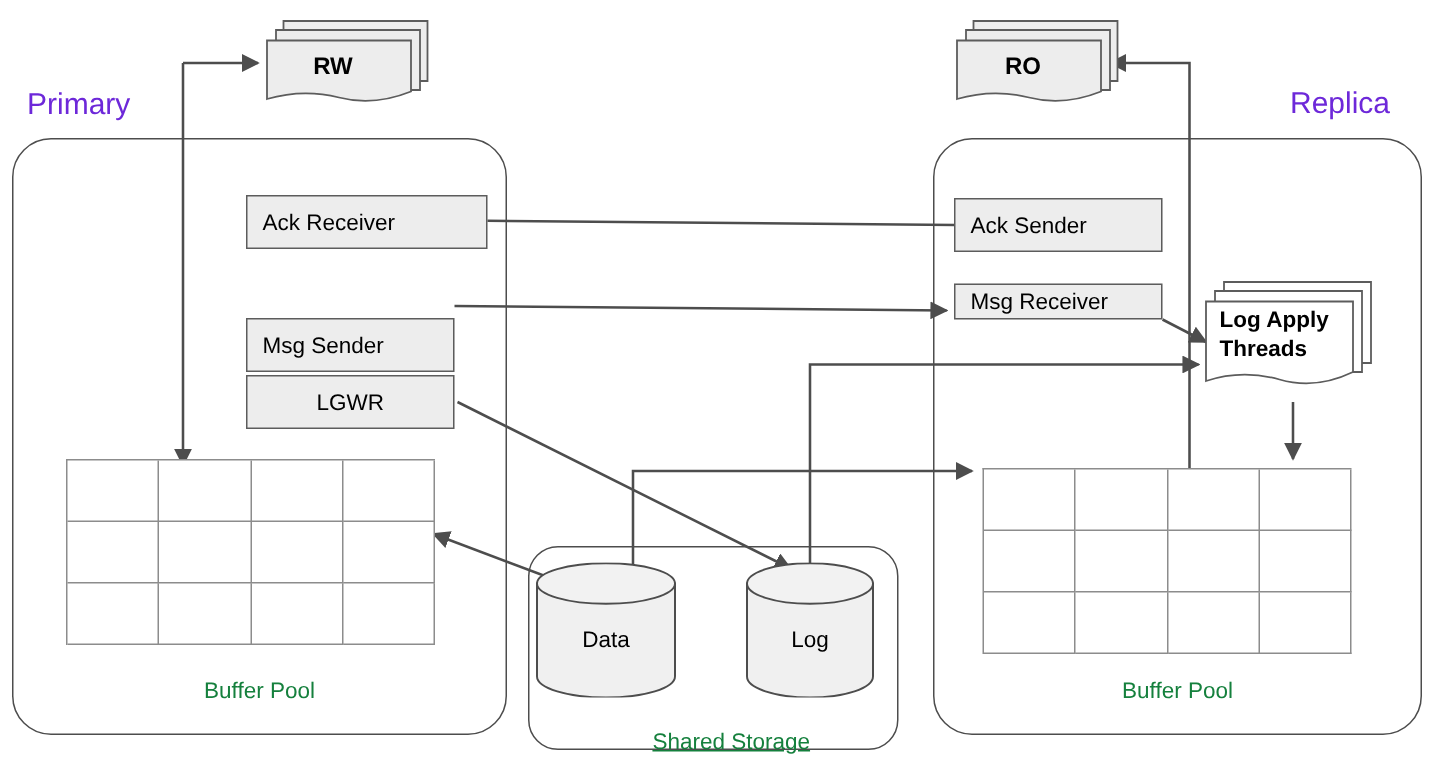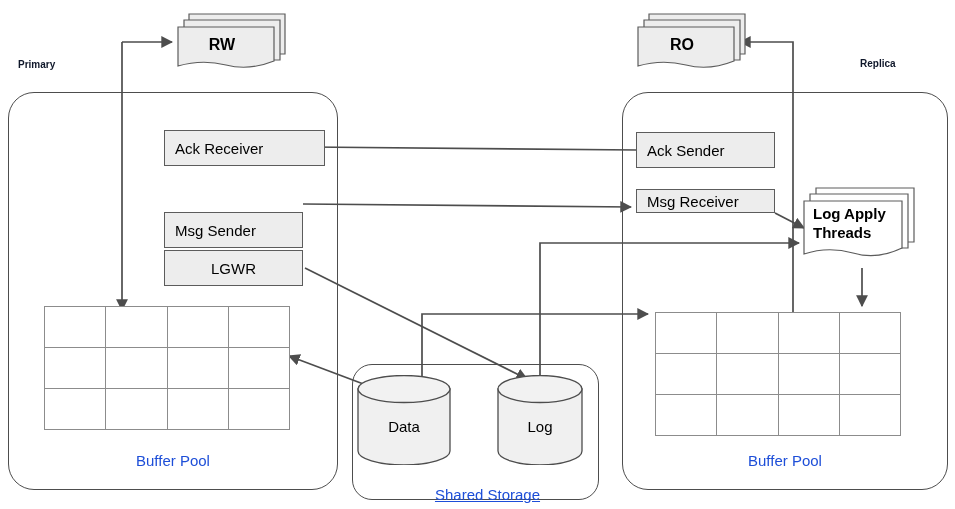--- a/index.html
+++ b/index.html
@@ -38,31 +38,31 @@
     border-radius: 26px;
     background: transparent;
     box-sizing: border-box;
   }
   .panel-storage {
     border-radius: 20px;
   }
   .panel-caption {
     position: absolute;
     font-size: 15px;
-    color: #1d4ed8;
+    color: #15803d;
     text-align: center;
     white-space: nowrap;
   }
 
   
   .group-label {
     position: absolute;
-    font-size: 10px;
-    font-weight: bold;
-    color: #0f172a;
+    font-size: 20px;
+    font-weight: normal;
+    color: #6d28d9;
     white-space: nowrap;
   }
 
   
   .proc-box {
     position: absolute;
     box-sizing: border-box;
     border: 1.2px solid #5c5c5c;
     background: #ededed;
     display: flex;

